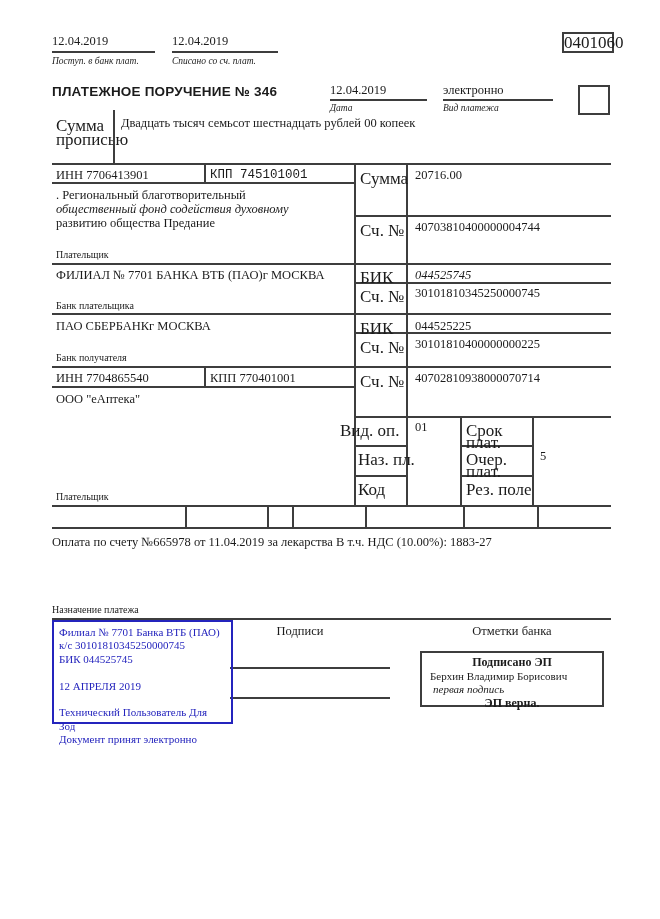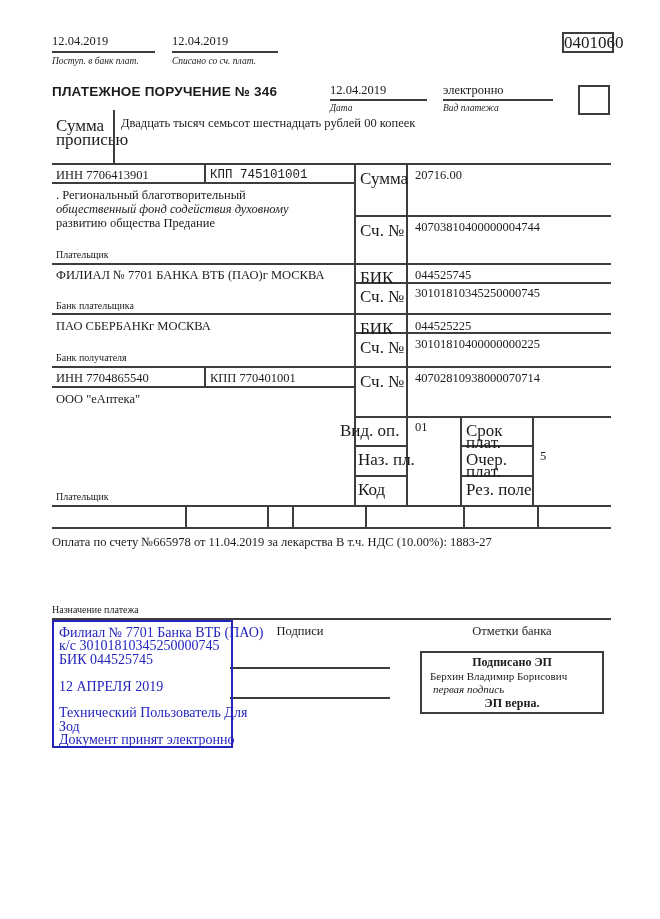--- a/index.html
+++ b/index.html
@@ -9,24 +9,24 @@
   .fs12{font-size:12.5px;}
   .fs11{font-size:17px;}
   .fs10{font-size:10px;}
   .fs9{font-size:9.5px;font-style:italic;}
   .title{font-family:"Liberation Sans",sans-serif;font-weight:bold;font-size:13.5px;letter-spacing:.2px;}
   .hl{position:absolute;height:2px;background:#3d3d3d;}
   .ul{position:absolute;height:1.5px;background:#3d3d3d;}
   .vl{position:absolute;width:2px;background:#3d3d3d;}
   .box{position:absolute;border:2px solid #3d3d3d;box-sizing:border-box;}
   .center{text-align:center;}
-  .stamp{position:absolute;left:52px;top:620px;width:181px;height:128px;border:2px solid #2424bd;
-         box-sizing:border-box;color:#2424bd;font-size:14px;padding:4px 0 0 5px;}
+  .stamp{position:absolute;left:52px;top:620px;width:181px;height:104px;border:2px solid #2424bd;
+         box-sizing:border-box;color:#2424bd;font-size:11px;padding:4px 0 0 5px;}
   .stamp div{height:13.4px;line-height:13.4px;white-space:nowrap;overflow:visible;}
-  .ep{position:absolute;left:420px;top:651px;width:184px;height:63px;border:2px solid #3d3d3d;
+  .ep{position:absolute;left:420px;top:651px;width:184px;height:56px;border:2px solid #3d3d3d;
       box-sizing:border-box;font-size:11px;padding-top:3px;}
   .ep div{line-height:13.5px;}
   .bold{font-weight:bold;}
   .italic{font-style:italic;}
 </style>
 </head>
 <body>
 
 <div id="page">
 
@@ -93,21 +93,21 @@
   <div class="t fs12" style="left:415px;top:168px;">20716.00</div>
   <div class="t fs12" style="left:56px;top:188px;">. Региональный благотворительный</div>
   <div class="t fs12" style="left:56px;top:202px;font-style:italic;">общественный фонд содействия духовному</div>
   <div class="t fs12" style="left:56px;top:216px;">развитию общества Предание</div>
   <div class="t fs11" style="left:360px;top:221px;">Сч. №</div>
   <div class="t fs12" style="left:415px;top:220px;">40703810400000004744</div>
   <div class="t fs10" style="left:56px;top:249px;">Плательщик</div>
 
   <div class="t fs12" style="left:56px;top:268px;">ФИЛИАЛ № 7701 БАНКА ВТБ (ПАО)г МОСКВА</div>
   <div class="t fs11" style="left:360px;top:268px;">БИК</div>
-  <div class="t fs12" style="left:415px;top:268px;">044525745</div>
+  <div class="t fs12" style="left:415px;top:268px;font-style:italic;">044525745</div>
   <div class="t fs11" style="left:360px;top:287px;">Сч. №</div>
   <div class="t fs12" style="left:415px;top:286px;">30101810345250000745</div>
   <div class="t fs10" style="left:56px;top:300px;">Банк плательщика</div>
 
   <div class="t fs12" style="left:56px;top:319px;">ПАО СБЕРБАНКг МОСКВА</div>
   <div class="t fs11" style="left:360px;top:319px;">БИК</div>
   <div class="t fs12" style="left:415px;top:319px;">044525225</div>
   <div class="t fs11" style="left:360px;top:338px;">Сч. №</div>
   <div class="t fs12" style="left:415px;top:337px;">30101810400000000225</div>
   <div class="t fs10" style="left:56px;top:352px;">Банк получателя</div>

